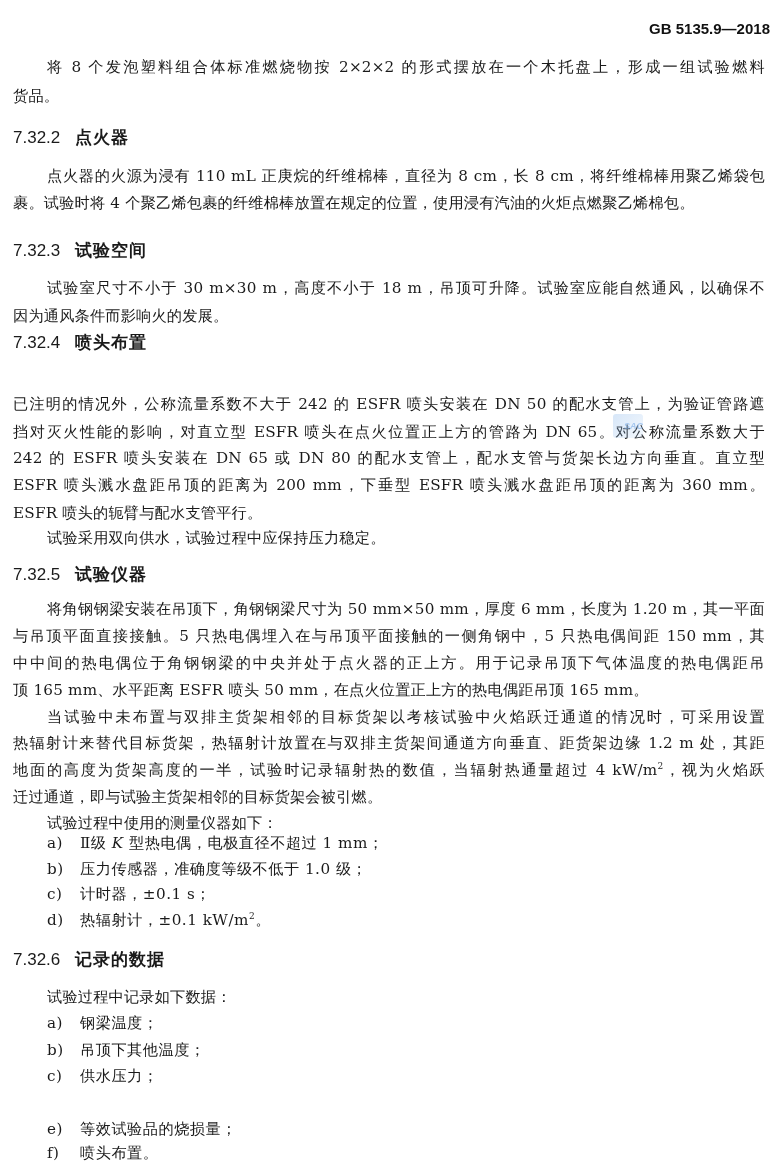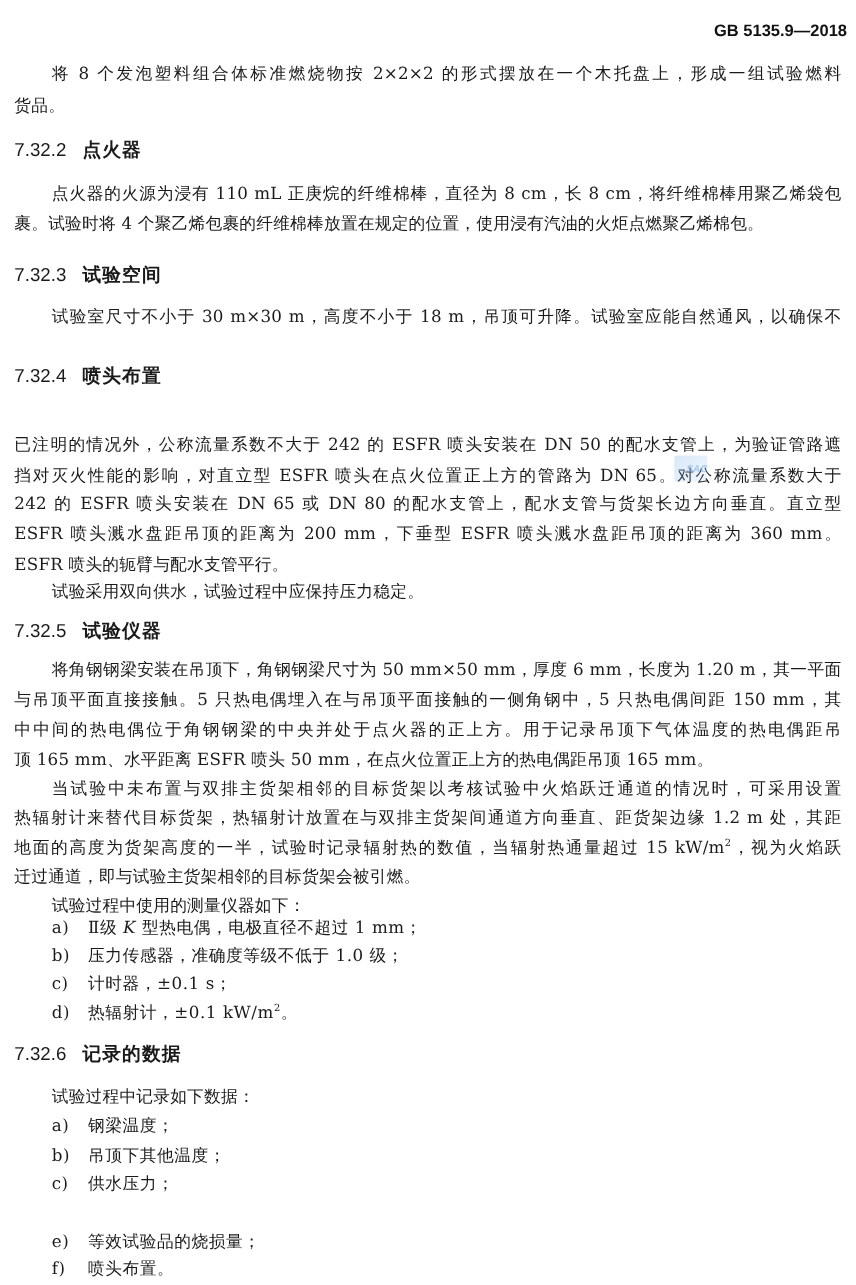--- a/index.html
+++ b/index.html
@@ -54,41 +54,42 @@
   <div class="sec" style="top:108px">
     <span class="num">7.32.2</span><span class="ttl">点火器</span>
   </div>
   <div class="ln ind" style="top:147px">点火器的火源为浸有 110 mL 正庚烷的纤维棉棒，直径为 8 cm，长 8 cm，将纤维棉棒用聚乙烯袋包</div>
   <div class="ln last" style="top:174px">裹。试验时将 4 个聚乙烯包裹的纤维棉棒放置在规定的位置，使用浸有汽油的火炬点燃聚乙烯棉包。</div>
 
   <div class="sec" style="top:221px">
     <span class="num">7.32.3</span><span class="ttl">试验空间</span>
   </div>
   <div class="ln ind" style="top:259px">试验室尺寸不小于 30 m×30 m，高度不小于 18 m，吊顶可升降。试验室应能自然通风，以确保不</div>
+  <div class="ln last" style="top:287px">因为通风条件而影响火的发展。</div>
 
   <div class="sec" style="top:313px">
     <span class="num">7.32.4</span><span class="ttl">喷头布置</span>
   </div>
   <div class="ln" style="top:375px">已注明的情况外，公称流量系数不大于 242 的 ESFR 喷头安装在 DN 50 的配水支管上，为验证管路遮</div>
   <div class="ln" style="top:403px">挡对灭火性能的影响，对直立型 ESFR 喷头在点火位置正上方的管路为 DN 65。对公称流量系数大于</div>
   <div class="ln" style="top:429px">242 的 ESFR 喷头安装在 DN 65 或 DN 80 的配水支管上，配水支管与货架长边方向垂直。直立型</div>
   <div class="ln" style="top:456px">ESFR 喷头溅水盘距吊顶的距离为 200 mm，下垂型 ESFR 喷头溅水盘距吊顶的距离为 360 mm。</div>
   <div class="ln last" style="top:484px">ESFR 喷头的轭臂与配水支管平行。</div>
   <div class="ln ind last" style="top:509px">试验采用双向供水，试验过程中应保持压力稳定。</div>
 
   <div class="sec" style="top:545px">
     <span class="num">7.32.5</span><span class="ttl">试验仪器</span>
   </div>
   <div class="ln ind" style="top:580px">将角钢钢梁安装在吊顶下，角钢钢梁尺寸为 50 mm×50 mm，厚度 6 mm，长度为 1.20 m，其一平面</div>
   <div class="ln" style="top:607px">与吊顶平面直接接触。5 只热电偶埋入在与吊顶平面接触的一侧角钢中，5 只热电偶间距 150 mm，其</div>
   <div class="ln" style="top:634px">中中间的热电偶位于角钢钢梁的中央并处于点火器的正上方。用于记录吊顶下气体温度的热电偶距吊</div>
   <div class="ln last" style="top:661px">顶 165 mm、水平距离 ESFR 喷头 50 mm，在点火位置正上方的热电偶距吊顶 165 mm。</div>
   <div class="ln ind" style="top:688px">当试验中未布置与双排主货架相邻的目标货架以考核试验中火焰跃迁通道的情况时，可采用设置</div>
   <div class="ln" style="top:714px">热辐射计来替代目标货架，热辐射计放置在与双排主货架间通道方向垂直、距货架边缘 1.2 m 处，其距</div>
-  <div class="ln" style="top:741px"><span>地面的高度为货架高度的一半，试验时记录辐射热的数值，当辐射热通量超过 15 kW/m</span><sup>2</sup><span>，视为火焰跃</span></div>
+  <div class="ln" style="top:741px"><span>地面的高度为货架高度的一半，试验时记录辐射热的数值，当辐射热通量超过 4 kW/m</span><sup>2</sup><span>，视为火焰跃</span></div>
   <div class="ln last" style="top:768px">迁过通道，即与试验主货架相邻的目标货架会被引燃。</div>
   <div class="ln ind last" style="top:794px">试验过程中使用的测量仪器如下：</div>
 
   <div class="li" style="top:814px">
     <span class="mk">a)</span><span>Ⅱ级 </span><i>K</i><span> 型热电偶，电极直径不超过 1 mm；</span>
   </div>
   <div class="li" style="top:840px">
     <span class="mk">b)</span><span>压力传感器，准确度等级不低于 1.0 级；</span>
   </div>
   <div class="li" style="top:865px">

